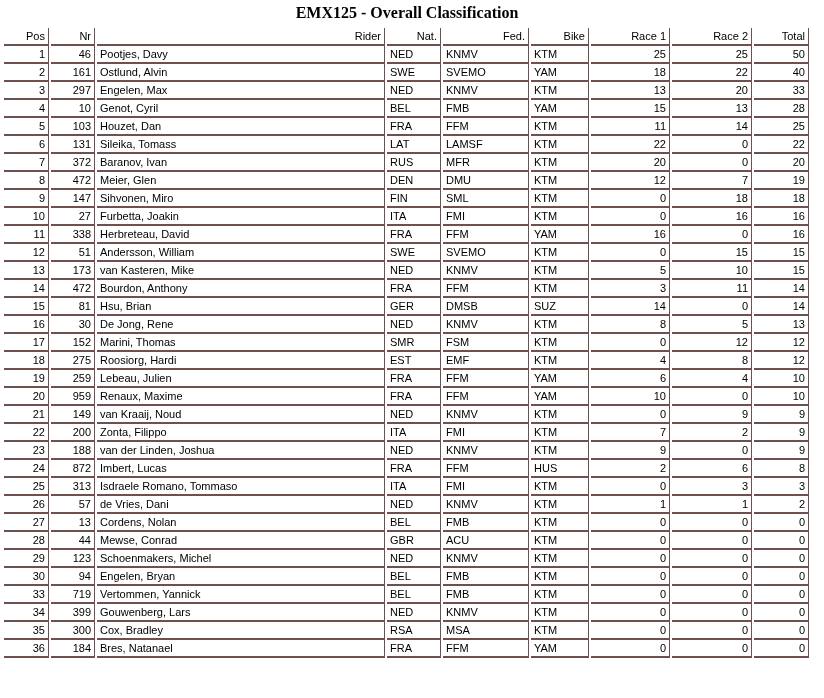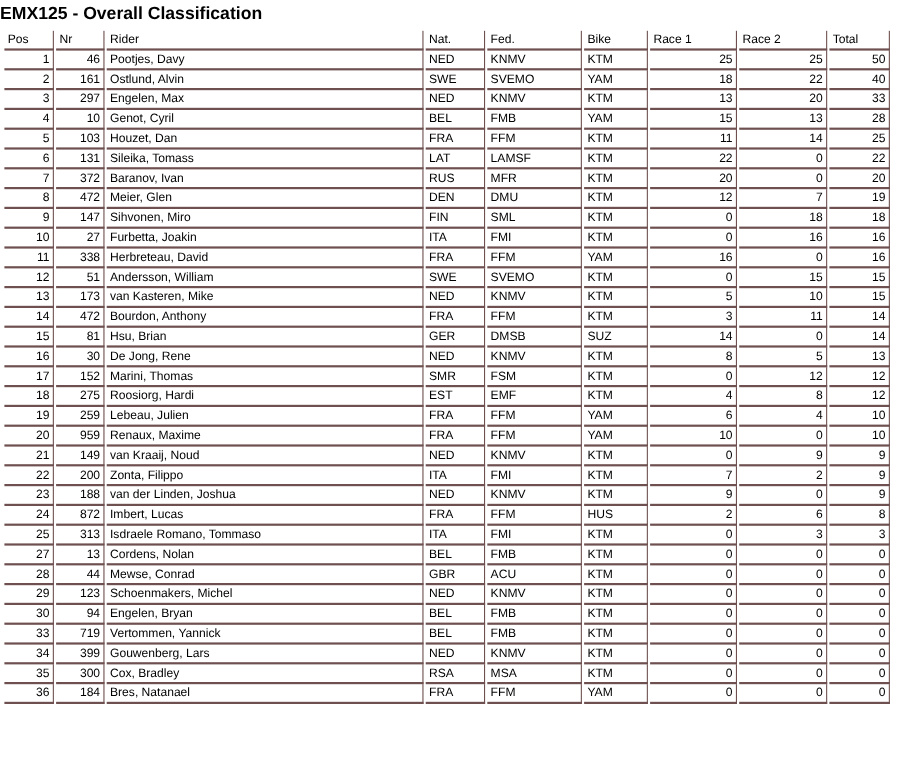--- a/index.html
+++ b/index.html
@@ -1,32 +1,32 @@
 <!DOCTYPE html>
 <html><head>
 <meta charset="utf-8">
 <style>
   html, body { margin: 0; padding: 0; background: #ffffff; }
   body { width: 824px; height: 698px; overflow: hidden; font-family: "Liberation Sans", sans-serif; }
   .title {
-    position: absolute; left: 0; top: 4px; width: 814px; 
-    font-family: Liberation Sans, sans-serif; font-weight: bold; font-size: 16px; color: #000;
+    position: absolute; left: 0; top: 4px; width: 814px; text-align: center;
+    font-family: Liberation Serif, serif; font-weight: bold; font-size: 16px; color: #000;
   }
   table.results {
     position: absolute; left: 2px; top: 28px;
     border-collapse: separate; border-spacing: 2px 0;
     font-family: "Liberation Sans", sans-serif; font-size: 11px; color: #000;
     table-layout: fixed;
   }
   table.results td, table.results th {
     height: 16px; padding: 0 3px; font-weight: normal; white-space: nowrap;
     border-right: 1px solid #6e5050; border-bottom: 2px solid #6e5050;
     border-top: 0; border-left: 0; line-height: 16px; overflow: hidden;
   }
-  table.results th { text-align: left; }
+  table.results th { text-align: right; }
   td.num { text-align: right; padding-right: 1px; }
   td.txt { text-align: left; }
   col.c-pos { width: 45px; }
   col.c-nr { width: 44px; }
   col.c-rider { width: 288px; }
   col.c-nat { width: 54px; }
   col.c-fed { width: 86px; }
   col.c-bike { width: 58px; }
   col.c-r1 { width: 79px; }
   col.c-r2 { width: 80px; }
@@ -332,20 +332,31 @@
         <td class="num">313</td>
         <td class="txt">Isdraele Romano, Tommaso</td>
         <td class="txt">ITA</td>
         <td class="txt">FMI</td>
         <td class="txt">KTM</td>
         <td class="num">0</td>
         <td class="num">3</td>
         <td class="num">3</td>
       </tr>
       <tr>
+        <td class="num">26</td>
+        <td class="num">57</td>
+        <td class="txt">de Vries, Dani</td>
+        <td class="txt">NED</td>
+        <td class="txt">KNMV</td>
+        <td class="txt">KTM</td>
+        <td class="num">1</td>
+        <td class="num">1</td>
+        <td class="num">2</td>
+      </tr>
+      <tr>
         <td class="num">27</td>
         <td class="num">13</td>
         <td class="txt">Cordens, Nolan</td>
         <td class="txt">BEL</td>
         <td class="txt">FMB</td>
         <td class="txt">KTM</td>
         <td class="num">0</td>
         <td class="num">0</td>
         <td class="num">0</td>
       </tr>

